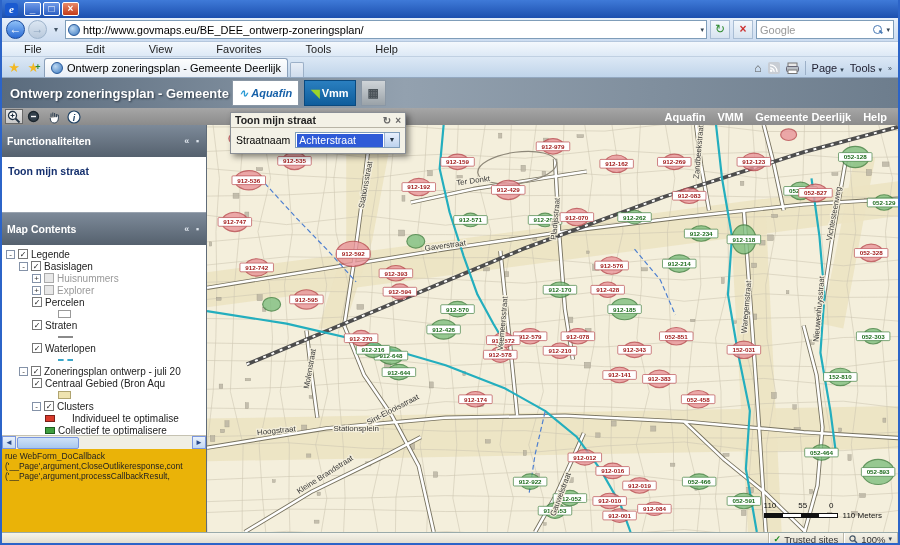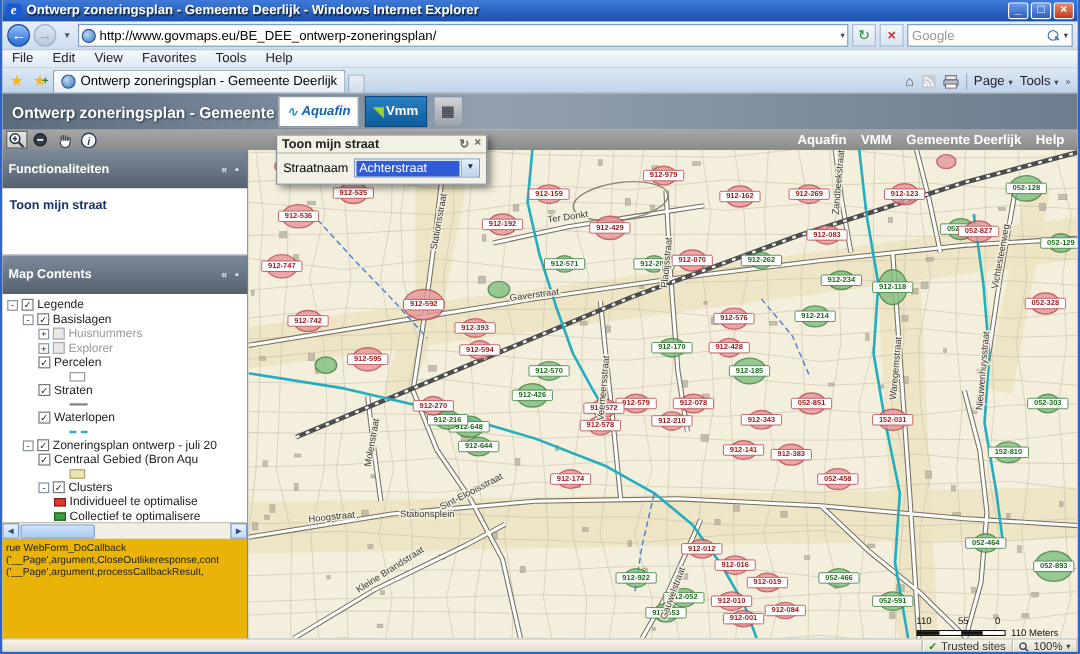--- a/index.html
+++ b/index.html
@@ -24,21 +24,21 @@
   .addr{flex:1;height:19px;background:#fff;border:1px solid #7f9db9;display:flex;align-items:center;padding:0 2px;font-size:11px;gap:3px;overflow:hidden;}
   .addr .url{flex:1;white-space:nowrap;overflow:hidden;color:#000;}
   .favicon{width:12px;height:12px;border-radius:50%;background:radial-gradient(circle at 35% 35%,#bcd8f2,#3a78c0);border:1px solid #26589a;}
   .sqbtn{width:20px;height:19px;border:1px solid #a9bdd4;background:linear-gradient(#f4f8fc,#d7e3f0);text-align:center;line-height:17px;font-size:12px;}
   .searchbox{width:138px;height:19px;background:#fff;border:1px solid #7f9db9;display:flex;align-items:center;padding:0 3px;font-size:11px;color:#999;gap:3px;}
   .mag{width:10px;height:10px;position:relative;}
   .mag::before{content:"";position:absolute;left:0;top:0;width:7px;height:7px;border:1.5px solid #4a7ab5;border-radius:50%;}
   .mag::after{content:"";position:absolute;left:6px;top:6px;width:4px;height:1.5px;background:#4a7ab5;transform:rotate(45deg);}
   
   .menurow{height:15px;background:linear-gradient(#f4f8fd,#dde9f6);display:flex;align-items:center;font-size:11px;color:#222;border-bottom:1px solid #c0d0e2;}
-  .mitem{padding:0 8px;}
+  .mitem{padding:0 22px;}
   
   .tabrow{height:21px;background:linear-gradient(#dce8f5,#bfd4ea);display:flex;align-items:flex-end;padding:0 2px;border-bottom:1px solid #93a8c0;}
   .star{width:20px;height:19px;text-align:center;color:#f2b824;font-size:13px;line-height:19px;}
   .star .plus{color:#2c8a2c;font-size:9px;font-weight:bold;margin-left:-4px;vertical-align:top;}
   .tab{height:19px;background:linear-gradient(#fdfefe,#e8eef6);border:1px solid #8aa0ba;border-bottom:none;border-radius:3px 3px 0 0;
     display:flex;align-items:center;padding:0 6px;font-size:11px;gap:4px;max-width:270px;}
   .tab .t{white-space:nowrap;overflow:hidden;}
   .tabstub{width:14px;height:15px;background:linear-gradient(#e8eef6,#cfdced);border:1px solid #9cb0c8;border-bottom:none;border-radius:2px 2px 0 0;margin-left:2px;}
   .tabright{margin-left:auto;display:flex;align-items:center;gap:6px;font-size:11px;color:#223;padding:0 4px 2px 0;}
   .ticon{font-size:12px;color:#555;}
@@ -83,21 +83,21 @@
   .sw.street{width:15px;height:0;border-top:2px solid #8a8a8a;}
   .sw.water{width:15px;height:0;border-top:2px dashed #3aa7c9;}
   .hscroll{height:14px;background:#f0efe4;display:flex;align-items:center;border-top:1px solid #c5c2b2;}
   .harrow{width:14px;height:13px;background:linear-gradient(#eaf2fc,#c3d8f2);border:1px solid #7a96df;font-size:8px;line-height:12px;text-align:center;color:#2a4a8c;}
   .hthumb{width:62px;height:12px;background:linear-gradient(#cfe2f8,#a9c8ee);border:1px solid #7a96df;border-radius:2px;margin-left:1px;}
   .htrack{flex:1;}
   .debug{flex:1;background:#eab308;padding:2px 3px;font-family:"DejaVu Sans Mono",monospace;font-size:8.5px;color:#222;line-height:10px;overflow:hidden;}
   
   .mapwrap{flex:1;position:relative;background:#f4efdc;overflow:hidden;}
   .mapwrap svg.mapsvg{display:block;width:100%;height:100%;}
-  .scalebar{position:absolute;right:16px;bottom:0;font-size:8px;color:#111;}
+  .scalebar{position:absolute;right:16px;bottom:12px;font-size:8px;color:#111;}
   .ticks{display:flex;width:72px;justify-content:space-between;margin-bottom:1px;padding-right:2px;}
   .sbrow{display:flex;align-items:center;gap:5px;}
   .bar{display:flex;border:1px solid #111;height:5px;}
   .bar i{display:block;width:18px;height:100%;}
   .bar i:nth-child(odd){background:#111;}
   .bar i:nth-child(even){background:#fff;}
   .sbunit{font-size:8px;}
   
   .dialog{position:absolute;left:228px;top:112px;width:176px;background:#f3f1e6;border:1px solid #8a8f96;
     box-shadow:3px 3px 6px rgba(0,0,0,.45);z-index:50;font-size:10.5px;}
@@ -118,21 +118,20 @@
   .gcheck{color:#1d8a1d;font-weight:bold;margin-right:3px;font-size:9px;}
   .zoomseg .caret{margin-left:3px;}
 </style>
 </head>
 <body>
 
 <div class="window">
 
   <div class="titlebar">
     <span class="ie-ico">e</span>
-    <span class="tb-title">Ontwerp zoneringsplan - Gemeente Deerlijk - Windows Internet Explorer</span>
     <span class="winbtn">_</span>
     <span class="winbtn">□</span>
     <span class="winbtn close">×</span>
   </div>
 
   <div class="navrow">
     <span class="navbtn">←</span>
     <span class="navbtn disabled">→</span>
     <span class="ddsmall">▾</span>
     <div class="addr">
@@ -302,21 +301,21 @@
             <span class="tlabel">Centraal Gebied (Bron Aqu</span>
           </div>
           <div class="swrow" style="padding-left: 54px;">
             <span class="sw yellow"></span>
           </div>
           <div class="trow" style="padding-left: 28px;">
             <span class="exp">-</span>
             <span class="cb">✓</span>
             <span class="tlabel">Clusters</span>
           </div>
-          <div class="trow" style="padding-left: 41px;">
+          <div class="trow" style="padding-left: 41px; gap: 14px;">
             <span class="sw red"></span>
             <span class="tlabel">Individueel te optimalise</span>
           </div>
           <div class="trow" style="padding-left: 41px;">
             <span class="sw green"></span>
             <span class="tlabel">Collectief te optimalisere</span>
           </div>
         </div>
       <div class="hscroll">
         <span class="harrow">◄</span>

